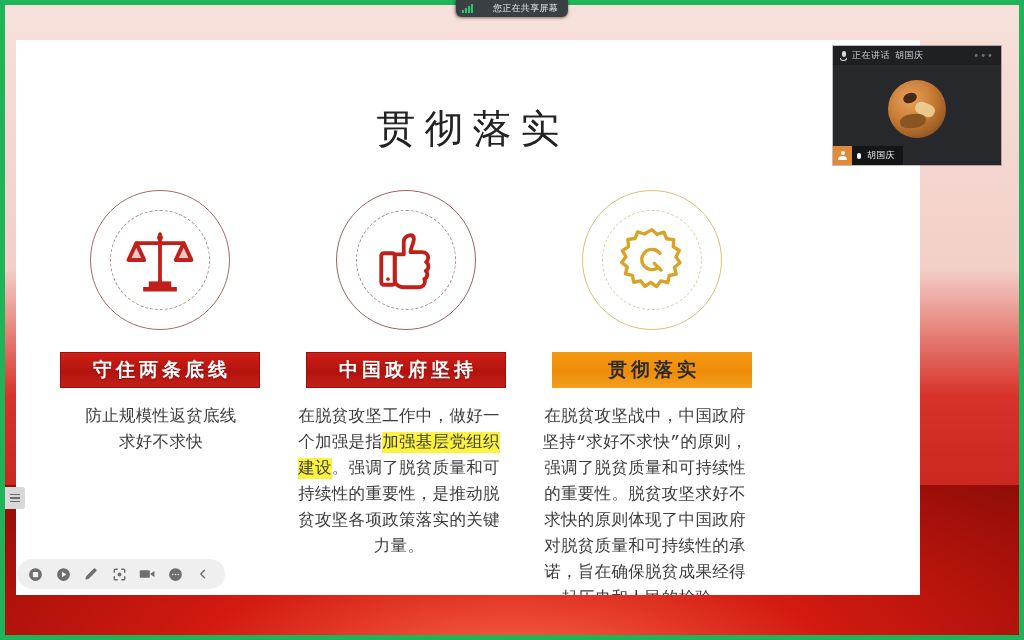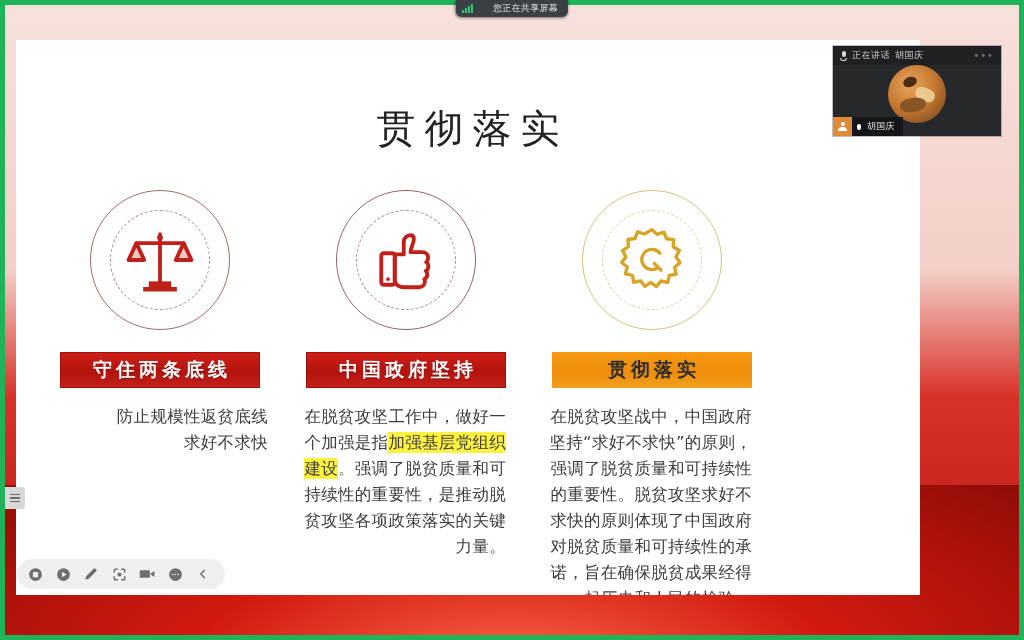--- a/index.html
+++ b/index.html
@@ -55,21 +55,21 @@
   .slide-title {
     position: absolute; top: 62px; left: 0; width: 100%;
     text-align: center; font-size: 39px; color: #222;
     letter-spacing: 9px; font-weight: 500; text-indent: 9px;
     font-family: "DejaVu Sans", "Liberation Sans", sans-serif;
   }
 
   
   .cols {
     position: absolute; top: 150px; left: 30px; width: 926px;
-    display: flex; gap: 18px;
+    display: flex; gap: 18px; font-family: Liberation Mono, monospace;
   }
   .col { width: 228px; display: flex; flex-direction: column; align-items: center; }
 
   .medallion { width: 140px; height: 140px; position: relative; }
   .medallion .ring-out, .medallion .ring-in {
     position: absolute; border-radius: 50%;
   }
   .medallion .ring-out { inset: 0; border: 1px solid; }
   .medallion .ring-in  { inset: 20px; border: 1px dashed; }
   .medallion .glyph {
@@ -90,29 +90,29 @@
     text-shadow: 0 1px 1px rgba(0,0,0,.35);
   }
   .band.orange {
     background: linear-gradient(180deg,#f59a12 0%,#ef8c08 55%,#f2a020 100%);
     color: #2b2b2b; text-shadow: none;
   }
 
   .body-text {
     margin-top: 16px; width: 214px; align-self: flex-start;
     font-size: 16.5px; line-height: 26px; color: #3c3c3c;
-    letter-spacing: .3px; text-align: right;
+    letter-spacing: .3px; text-align: center;
   }
   .col:nth-child(1) .body-text { margin-left: 8px; }
   .col:nth-child(4) .body-text { width: 228px; }
   .hl { background: #fdf33f; padding: 1px 0; }
 
   
   .video-panel {
-    position: absolute; right: 18px; top: 41px; width: 168px; height: 90px;
+    position: absolute; right: 18px; top: 41px; width: 168px; height: 119px;
     background: #26282c; z-index: 20; overflow: hidden;
     box-shadow: 0 0 0 1px rgba(0,0,0,.25);
     margin-left: 44px;
   }
   .vp-top {
     position: absolute; top: 0; left: 0; right: 0; height: 19px;
     background: #1e2023; display: flex; align-items: center; gap: 5px; padding: 0 7px;
   }
   .vp-top .mic { width: 7px; height: 10px; position: relative; }
   .vp-top .mic .cap { position:absolute; left:1.5px; top:0; width:4px; height:6px; background:#d8d8d8; border-radius:2px; }

